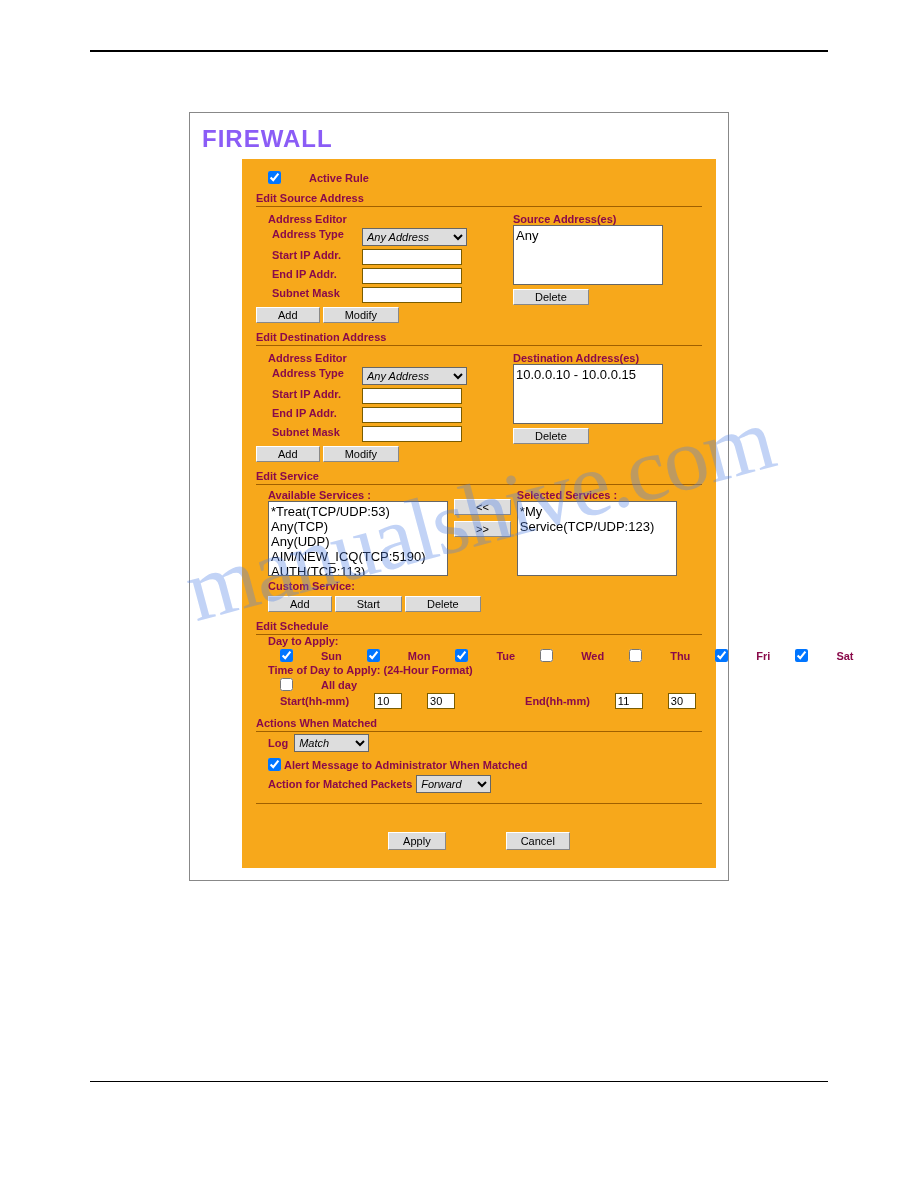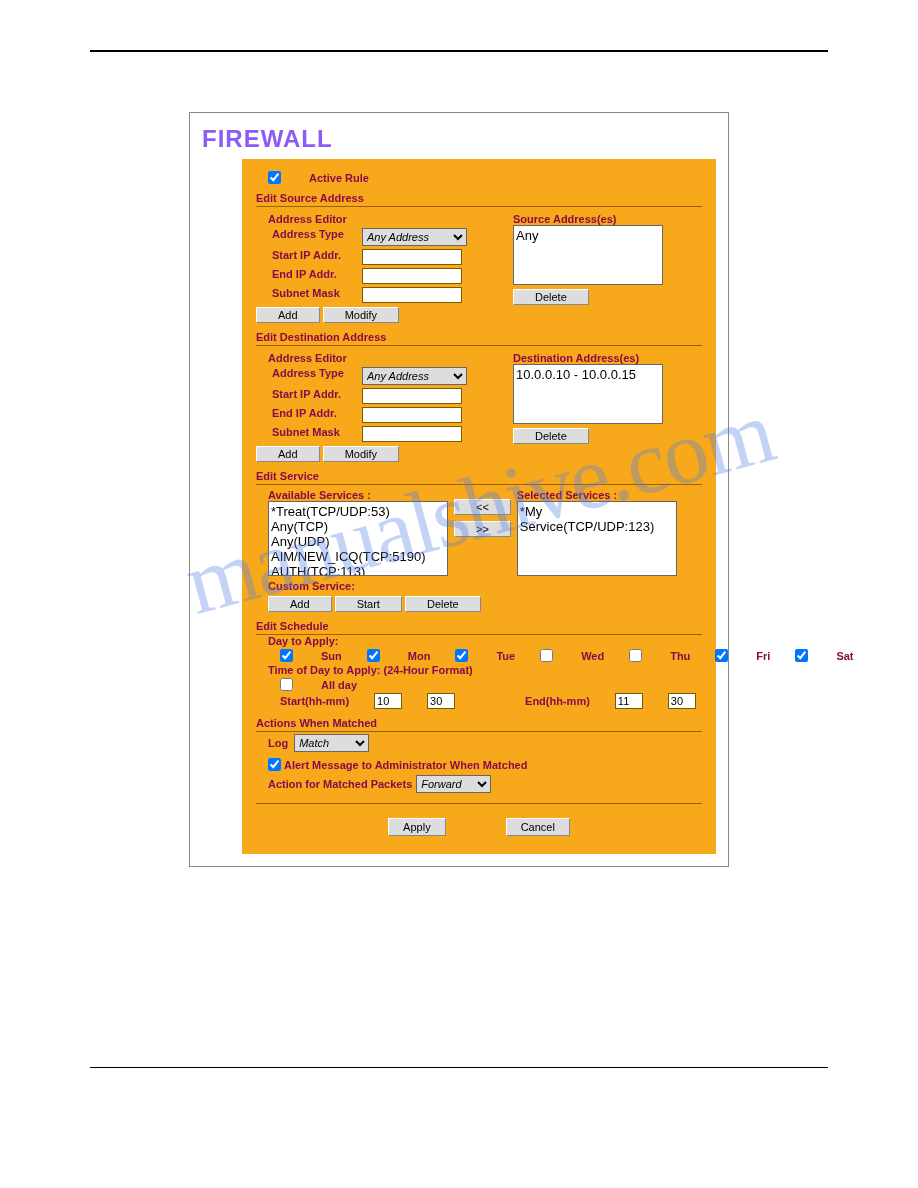--- a/index.html
+++ b/index.html
@@ -22,21 +22,21 @@
   .btn { background: #ddd; border: 1px solid #888; border-top-color:#fff; border-left-color:#fff; font-size: 11px; padding: 1px 21px; cursor: pointer; }
   .listbox { border: 1px solid #666; background: #fff; font-size: 13px; padding: 2px; width: 150px; height: 60px; overflow: hidden; }
   .listbox.tall { width: 180px; height: 75px; }
   .services-row { display: flex; gap: 6px; align-items: flex-start; margin-top: 4px; }
   .svc-btns { display: flex; flex-direction: column; gap: 6px; margin-top: 10px; }
   .small-in { width: 28px !important; }
   .cb { margin: 0 3px 0 0; vertical-align: middle; }
   .wm { position: absolute; left: 50%; top: 50%; transform: translate(-50%,-50%) rotate(-15deg); font-size: 90px; color: rgba(80,130,230,0.35); font-weight: 300; letter-spacing: -2px; pointer-events: none; white-space: nowrap; font-family: Georgia, serif; }
   .indent { margin-left: 12px; gap: 25px; }
   .btn-row { margin-top: 4px; }
-  .center-btns { display:flex; justify-content:center; gap:60px; margin-top:14px; }
+  .center-btns { display:flex; justify-content:center; gap:60px; margin-top:28px; }
 </style>
 </head>
 <body>
 
 <div class="page">
   <div class="top-rule"></div>
 
   <div class="frame">
     <div class="title">FIREWALL</div>
 

